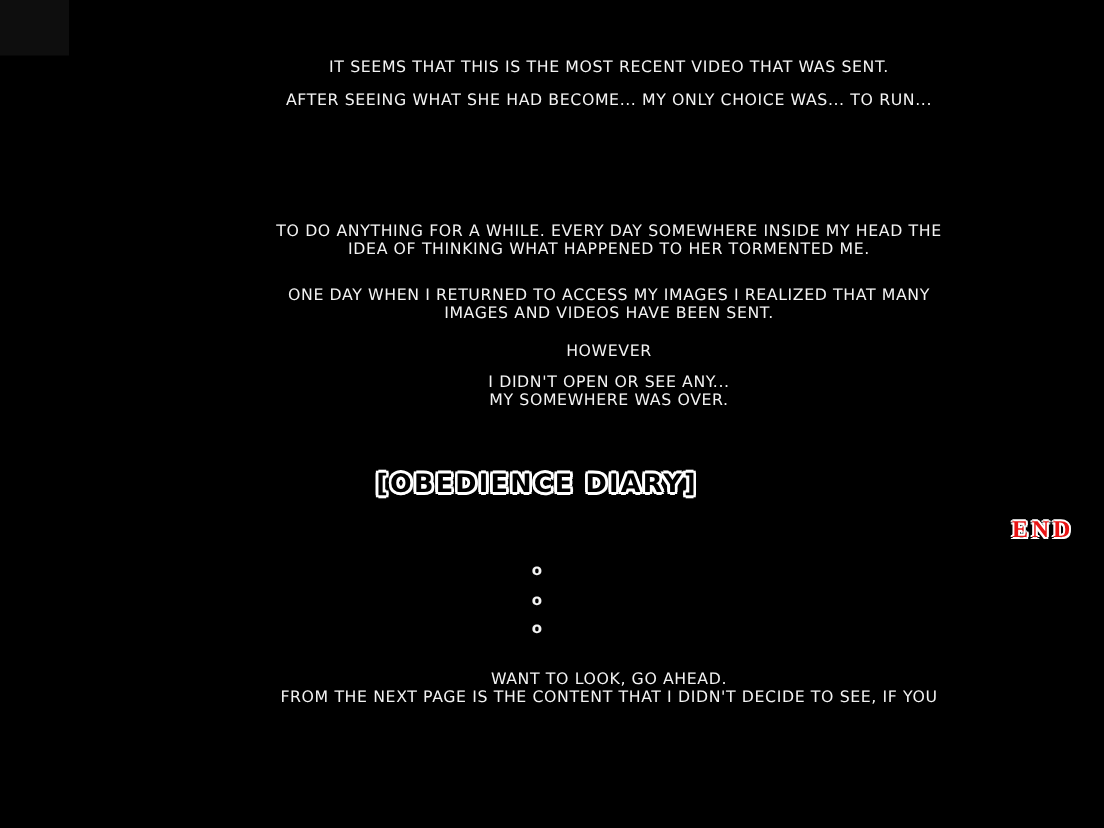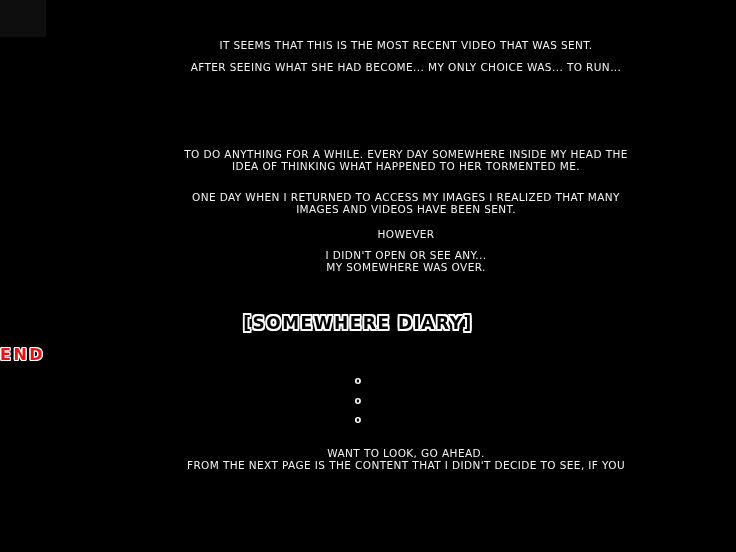--- a/index.html
+++ b/index.html
@@ -61,31 +61,32 @@
       -1.6px -1.6px 0 #ffffff,  1.6px -1.6px 0 #ffffff,
       -1.6px  1.6px 0 #ffffff,  1.6px  1.6px 0 #ffffff,
       -1.8px  0      0 #ffffff, 1.8px  0      0 #ffffff,
        0     -1.8px  0 #ffffff, 0      1.8px  0 #ffffff;
   }
   .end-label {
     position: absolute;
     left: 0;
     top: 345px;
     width: 716px;
-    text-align: left;
+    text-align: right;
     font-size: 16px;
     font-weight: bold;
     letter-spacing: 2.5px;
     color: #e81414;
     white-space: nowrap;
     text-shadow:
       -1px -1px 0 #ffffff,  1px -1px 0 #ffffff,
       -1px  1px 0 #ffffff,  1px  1px 0 #ffffff,
       -1.2px 0   0 #ffffff, 1.2px 0   0 #ffffff,
        0   -1.2px 0 #ffffff, 0    1.2px 0 #ffffff;
+    font-family: Liberation Serif, serif;
   }
   .dots {
     position: absolute;
     left: 0;
     top: 371px;
     width: 716px;
     text-align: center;
     color: #f3f3f3;
     font-weight: bold;
     font-size: 10px;
@@ -123,21 +124,21 @@
 
   <div class="txt b5">
     <div class="line">HOWEVER</div>
   </div>
 
   <div class="txt b6">
     <div class="line">I DIDN'T OPEN OR SEE ANY...</div>
     <div class="line">MY SOMEWHERE WAS OVER.</div>
   </div>
 
-  <div class="story-title">[SOMEWHERE DIARY]</div>
+  <div class="story-title">[OBEDIENCE DIARY]</div>
 
   <div class="end-label">END</div>
 
   <div class="dots">
     <span class="dot">o</span>
     <span class="dot">o</span>
     <span class="dot">o</span>
   </div>
 
   <div class="txt footer">

